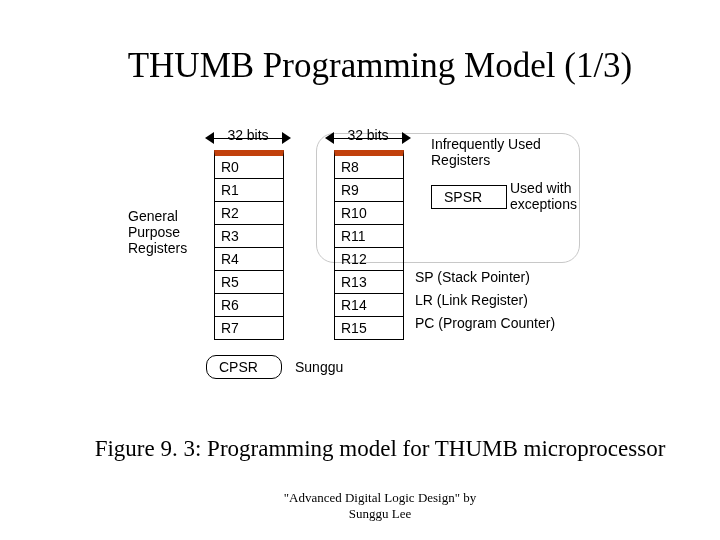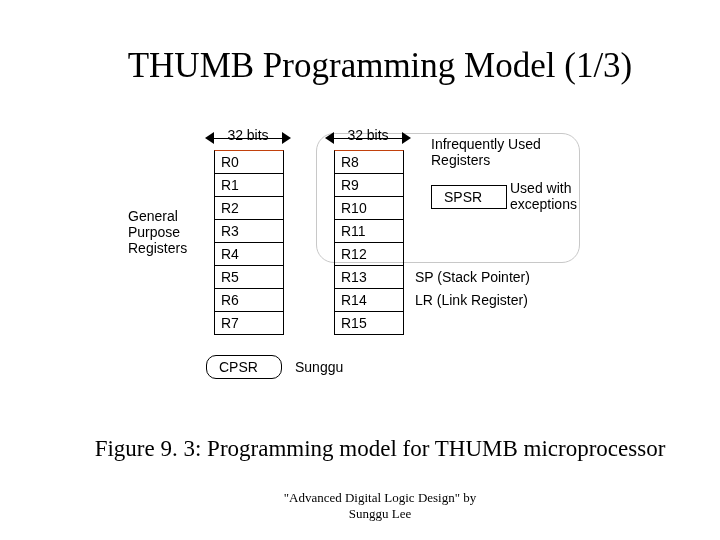--- a/index.html
+++ b/index.html
@@ -39,21 +39,21 @@
     position: absolute;
     line-height: 1.15;
     white-space: pre;
   }
   
   .regstack {
     position: absolute;
     width: 68px;
     border-left: 1px solid #000;
     border-right: 1px solid #000;
-    border-top: 1px solid #c2410c;
+    border-top: 6px solid #c2410c;
   }
   .regcell {
     border-bottom: 1px solid #000;
     height: 22px;
     line-height: 22px;
     padding-left: 6px;
     font-size: 14px;
   }
   .single-box {
     position: absolute;
@@ -180,20 +180,21 @@
       <div class="regcell">R14</div>
       <div class="regcell">R15</div>
     </div>
 
     <div class="single-box" style="left:411px; top:55px;">SPSR</div>
     <div class="dtext" style="left:490px; top:50px;">Used with
 exceptions</div>
 
     <div class="dtext" style="left:395px; top:162px;">LR (Link Register)</div>
     <div class="dtext" style="left:395px; top:139px;">SP (Stack Pointer)</div>
+    <div class="dtext" style="left:395px; top:185px;">PC (Program Counter)</div>
 
     <div class="single-box" style="left:186px; top:225px;border-radius:10px;">CPSR</div>
     <div class="dtext" style="left:275px; top:229px;">Sunggu</div>
 
   </div>
 
   <div class="caption">Figure 9. 3: Programming model for THUMB microprocessor</div>
 
   <div class="footer">
     <div>"Advanced Digital Logic Design" by</div>

